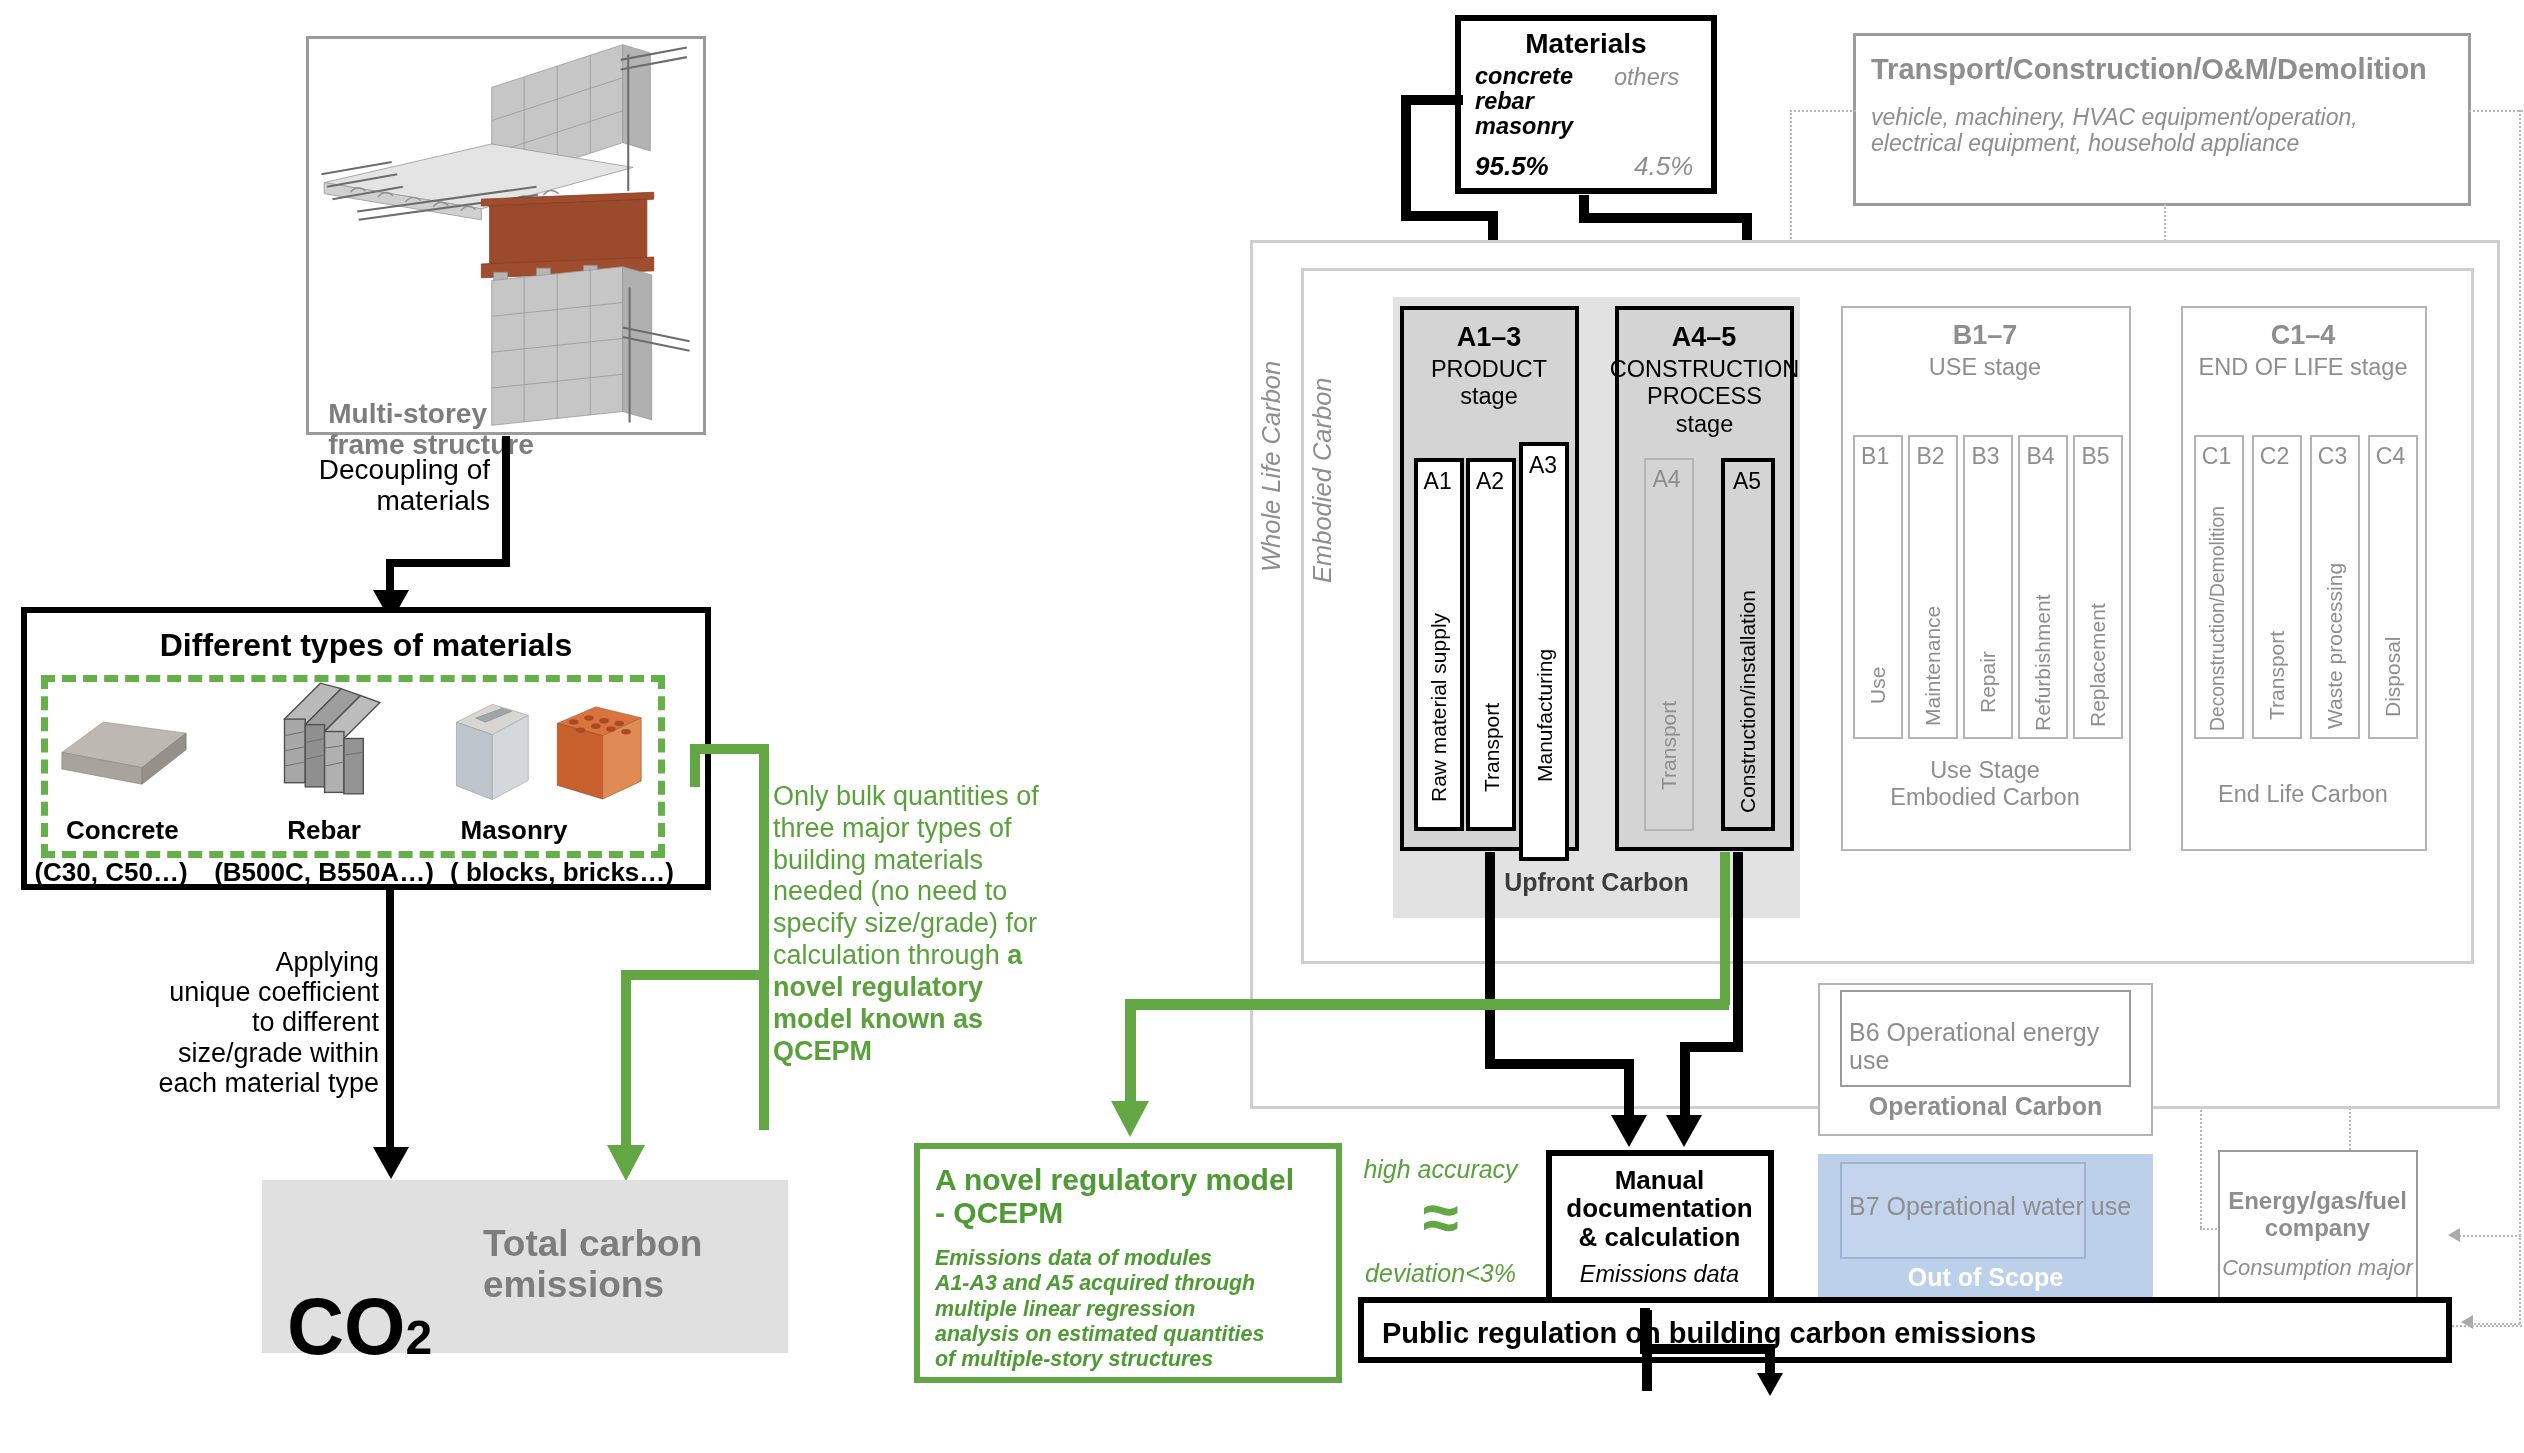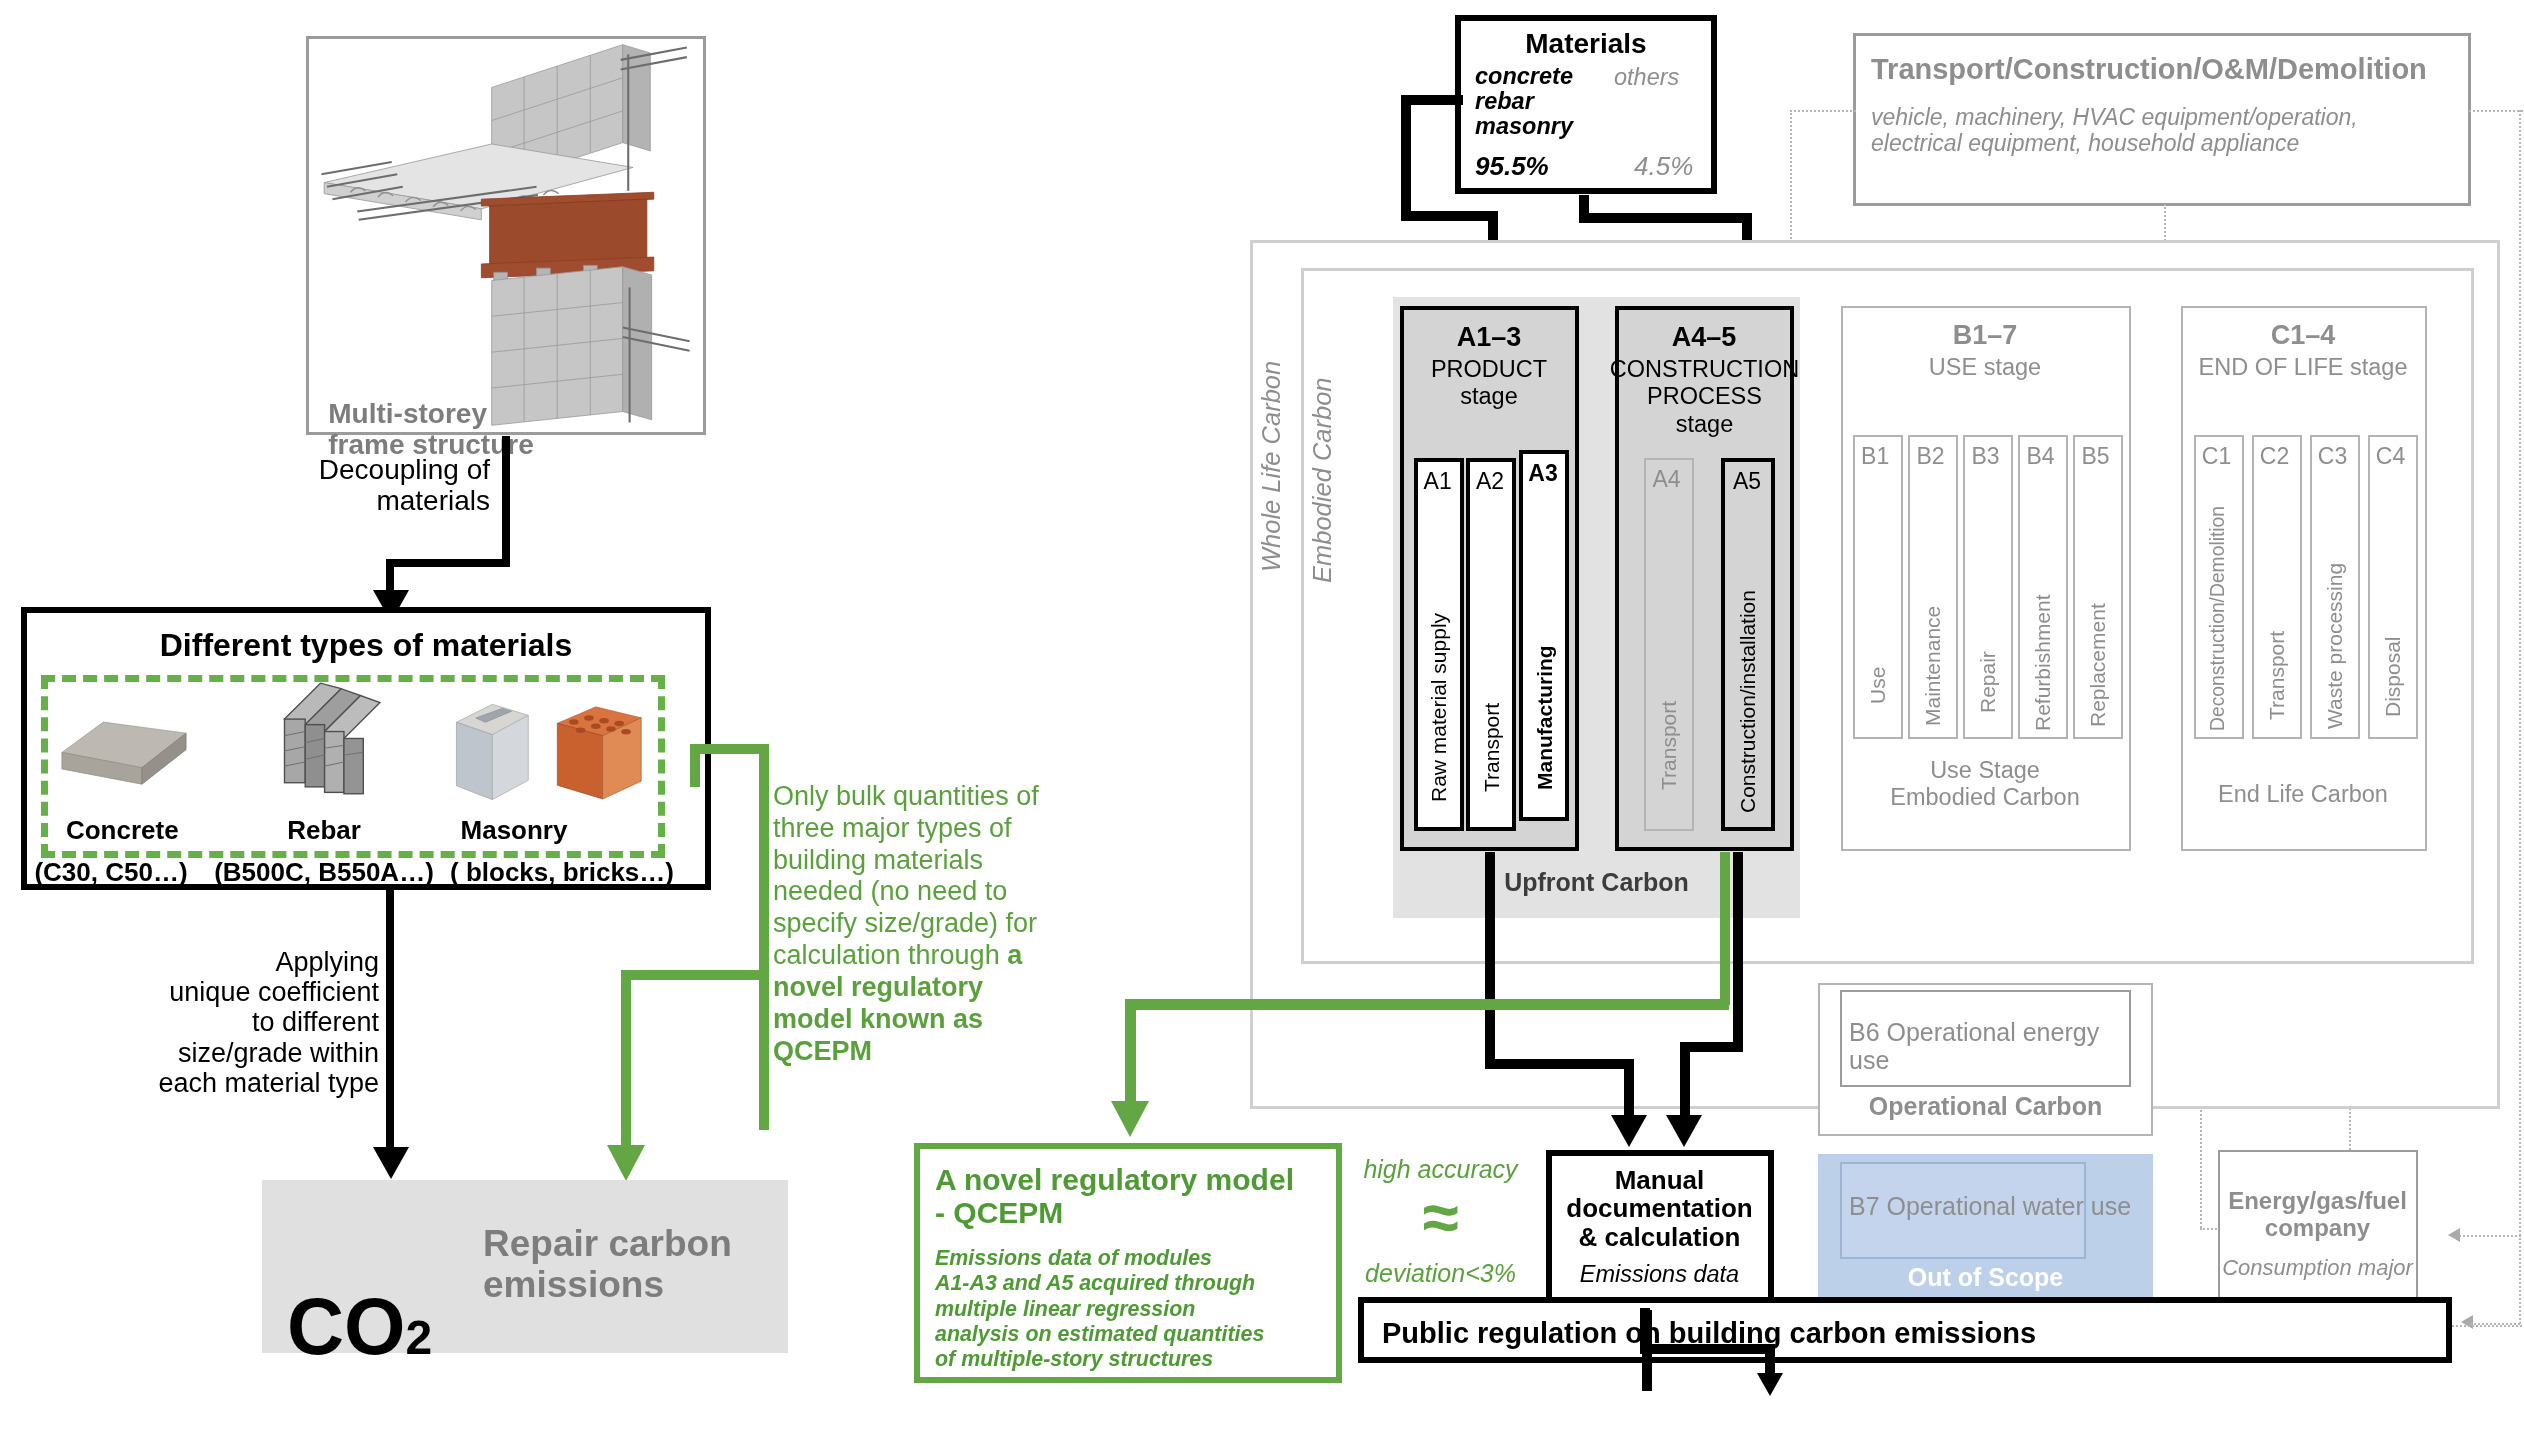--- a/index.html
+++ b/index.html
@@ -213,21 +213,21 @@
   <div class="lng" style="left:690px;top:744px;width:9.7px;height:43px;"></div>
 
   <div class="lng" style="left:621px;top:970px;width:148px;height:9.7px;"></div>
   <div class="lng" style="left:621px;top:970px;width:9.7px;height:181px;"></div>
   <div class="arrowdown-g" style="left:607px;top:1145px;"></div>
 
   <div class="abs lightgrey" style="left:262px;top:1180px;width:526px;height:173px;">
     <div class="t bold blk" style="left:25px;top:28px;font-size:79px;line-height:1;">
       <span>CO</span><span style="font-size:48px;">2</span>
     </div>
-    <div class="t bold grey2" style="left:221px;top:43px;width:276px;font-size:37px;">Repair carbon
+    <div class="t bold grey2" style="left:221px;top:43px;width:276px;font-size:37px;">Total carbon
 emissions</div>
   </div>
 
   <div class="abs boxblk" style="left:1455px;top:15px;width:262px;height:179px;">
     <div class="t bold center blk" style="left:0;top:7px;width:250px;font-size:28px;">Materials</div>
     <div class="t ital bold blk" style="left:14px;top:43px;width:145px;font-size:23.5px;line-height:1.06;">concrete
 rebar
 masonry</div>
     <div class="t ital grey" style="left:153px;top:43px;width:104px;font-size:23.5px;">others</div>
     <div class="t ital bold blk" style="left:14px;top:131px;font-size:26px;">95.5%</div>
@@ -290,21 +290,21 @@
     <div class="t center blk" style="left:0;top:46px;width:170px;font-size:23.5px;line-height:1.16;">PRODUCT
 stage</div>
     <div class="abs boxblk-thin" style="left:9.7px;top:148px;width:50px;height:373px;">
       <div class="t center blk" style="left:0;top:7px;width:40px;font-size:23px;">A1</div>
       <div class="t blk vert" style="left:9.7px;top:50px;height:290px;font-size:21px;">Raw material supply</div>
     </div>
     <div class="abs boxblk-thin" style="left:62px;top:148px;width:50px;height:373px;">
       <div class="t center blk" style="left:0;top:7px;width:40px;font-size:23px;">A2</div>
       <div class="t blk vert" style="left:9.7px;top:109px;height:221px;font-size:21px;">Transport</div>
     </div>
-    <div class="abs boxblk-thin" style="left:115px;top:140px;width:50px;height:371px;font-weight:bold;">
+    <div class="abs boxblk-thin" style="left:115px;top:132px;width:50px;height:419px;">
       <div class="t center blk" style="left:0;top:7px;width:40px;font-size:23px;">A3</div>
       <div class="t blk vert" style="left:9.7px;top:101px;height:235px;font-size:21px;">Manufacturing</div>
     </div>
   </div>
 
   <div class="abs shade boxblk-thin" style="left:1615px;top:306px;width:179px;height:545px;">
     <div class="t bold center blk" style="left:0;top:12.4px;width:170px;font-size:27px;">A4–5</div>
     <div class="t center blk" style="left:-11px;top:46px;width:193px;font-size:23.5px;line-height:1.16;">CONSTRUCTION
 PROCESS
 stage</div>

